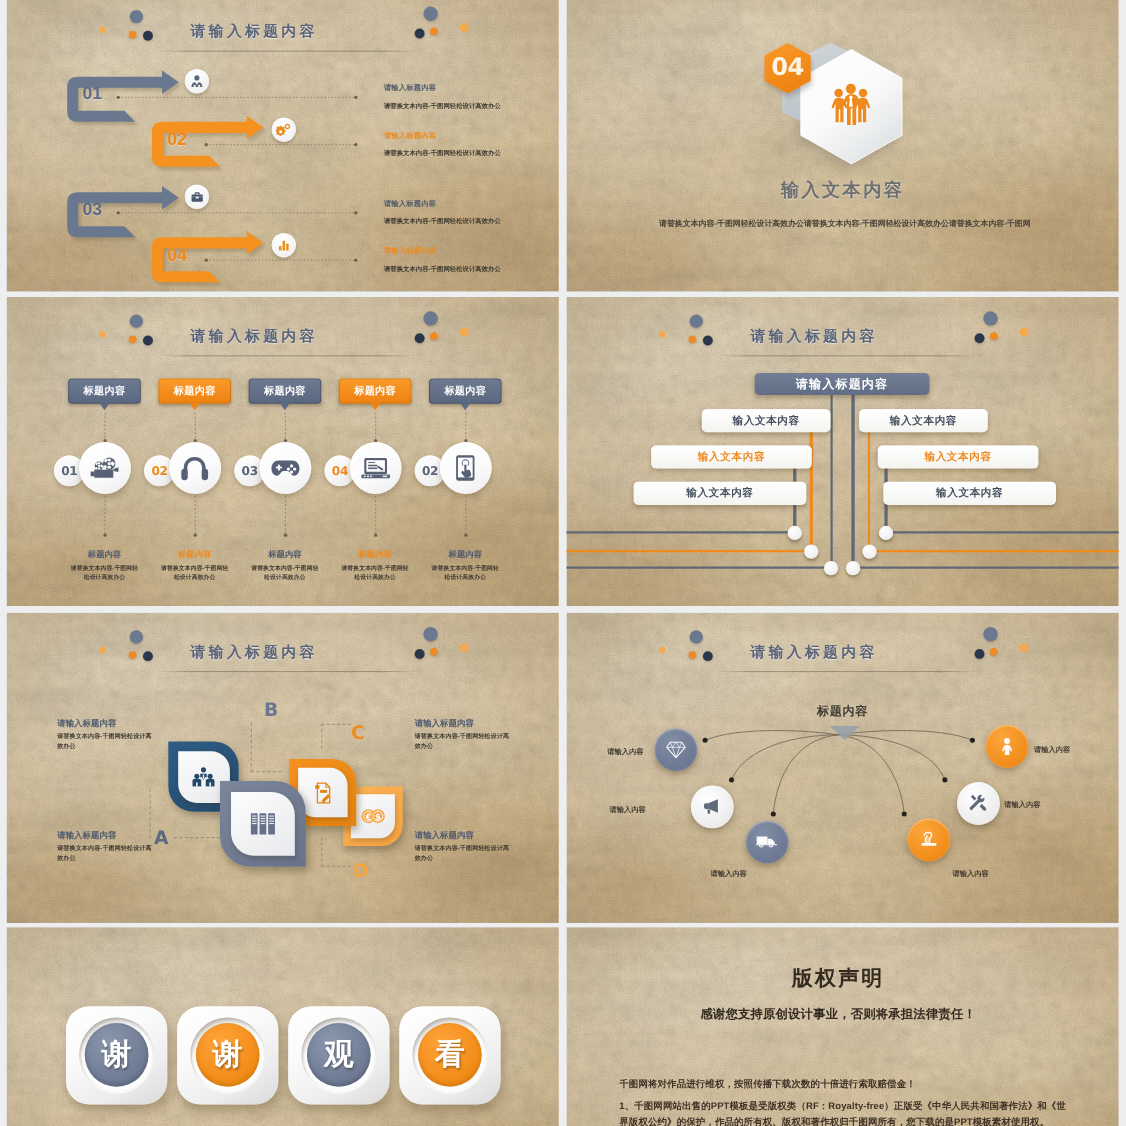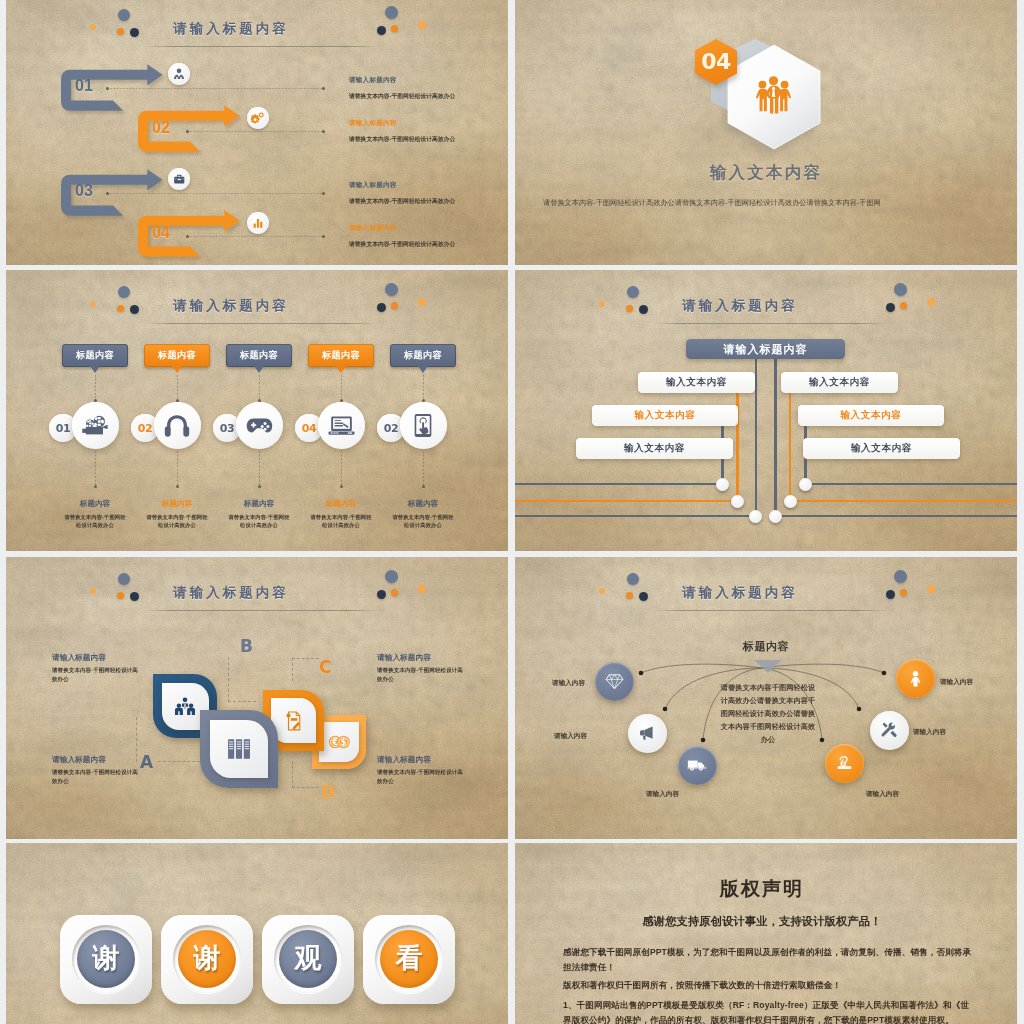--- a/index.html
+++ b/index.html
@@ -128,22 +128,22 @@
      font-weight:700;color:#3f3a32;line-height:8px;letter-spacing:.1px;}
 
   
   .s2w{position:absolute;left:0;top:0;width:502px;height:283px;}
   .s2w .bignum{position:absolute;left:180px;top:55px;width:42px;height:28px;
      font-size:22px;font-weight:700;color:#fcf4e7;text-align:center;line-height:28px;
      letter-spacing:-0.5px;font-family:"DejaVu Sans",sans-serif;}
   .s2w .s2-title{position:absolute;left:0;top:169px;width:502px;text-align:center;
      font-size:16.5px;font-weight:700;letter-spacing:2.2px;color:#6c6f72;
      text-shadow:0 1px 1px rgba(255,255,255,.45);}
-  .s2w .s2-sub{position:absolute;left:28px;top:203px;width:450px;text-align:left;
-     font-size:7.2px;font-weight:400;line-height:13px;color:#4b443a;letter-spacing:0px;}
+  .s2w .s2-sub{position:absolute;left:28px;top:203px;width:450px;text-align:center;
+     font-size:7.2px;font-weight:700;line-height:13px;color:#4b443a;letter-spacing:0px;}
 
   
   .s1w{position:absolute;left:0;top:0;width:502px;height:283px;}
   .s1w .arrowsvg{position:absolute;}
   .s1w .num{position:absolute;font-size:16px;font-weight:600;letter-spacing:0px;
      font-family:"Liberation Sans",sans-serif;}
   .s1w .num.blue{color:#5d6b85;text-shadow:0 1px 1px rgba(255,255,255,.35);}
   .s1w .num.orange{color:#f0871a;text-shadow:0 1px 1px rgba(255,255,255,.35);}
   .s1w .dotline{position:absolute;height:1px;opacity:.5;
      background-image:linear-gradient(90deg,#6e6757 1.2px,rgba(255,255,255,0) 0);
@@ -912,21 +912,20 @@
         <circle cx="188" cy="183" r="2.3" fill="#262219"></circle>
         <path d="M 247 111 C 285 115 304 150 307 183" fill="none" stroke="#564e42" stroke-width="0.7" opacity="0.85"></path>
         <circle cx="307" cy="183" r="2.3" fill="#262219"></circle>
         <path d="M 247 111 C 282 111 332 121 344 152" fill="none" stroke="#564e42" stroke-width="0.7" opacity="0.85"></path>
         <circle cx="344" cy="152" r="2.3" fill="#262219"></circle>
         <path d="M 247 111 C 274 107 338 103 369 116" fill="none" stroke="#564e42" stroke-width="0.7" opacity="0.85"></path>
         <circle cx="369" cy="116" r="2.3" fill="#262219"></circle>
       </svg>
       <div class="tri"></div>
       <div class="ctitle">标题内容</div>
-      <div class="cbody">请替换文本内容千图网轻松设计高效办公请替换文本内容千图网轻松设计高效办公请替换文本内容千图网轻松设计高效办公</div>
       <div class="node blue" style="left:79.5px;top:104.5px">
           <svg viewBox="0 0 34 30" width="19" height="17">
             <g fill="none" stroke="#fbfbfb" stroke-width="1.7" stroke-linejoin="round">
               <path d="M7.6 3.0h18.8l5.6 8.2L17 28.0 2.0 11.2z"></path>
             </g>
             <g fill="none" stroke="#fbfbfb" stroke-width="1.2">
               <path d="M2.0 11.2h30.0"></path>
               <path d="M7.6 3.0l3.6 8.2L17 28.0l5.8-16.8L26.4 3.0"></path>
               <path d="M11.2 11.2L17 3.0l5.8 8.2"></path>
             </g>
@@ -1028,20 +1027,19 @@
       <div class="warm"></div>
       <div class="vig"></div>
       <div class="mid"><svg width="502" height="283">
           <rect width="502" height="283" filter="url(#midNoise)"></rect>
         </svg></div>
       <div class="grain"><svg width="502" height="283">
           <rect width="502" height="283" filter="url(#paperNoise)"></rect>
         </svg></div>
     <div class="cw">
       <div class="c-title">版权声明</div>
-      <div class="c-sub">感谢您支持原创设计事业，支持设计版权产品！</div>
-      <div class="c-p p1">感谢您下载千图网原创PPT模板，为了您和千图网以及原创作者的利益，请勿复制、传播、销售，否则将承担法律责任！</div>
-      <div class="c-p p2">版权和著作权归千图网所有，按照传播下载次数的十倍进行索取赔偿金！</div>
+      <div class="c-sub">感谢您支持原创设计事业，否则将承担法律责任！</div>
+      <div class="c-p p2">千图网将对作品进行维权，按照传播下载次数的十倍进行索取赔偿金！</div>
       <div class="c-p p3">1、千图网网站出售的PPT模板是受版权类（RF：Royalty-free）正版受《中华人民共和国著作法》和《世界版权公约》的保护，作品的所有权、版权和著作权归千图网所有，您下载的是PPT模板素材使用权。</div>
 
     </div>
   </div>
 </div>
 
 </body></html>

